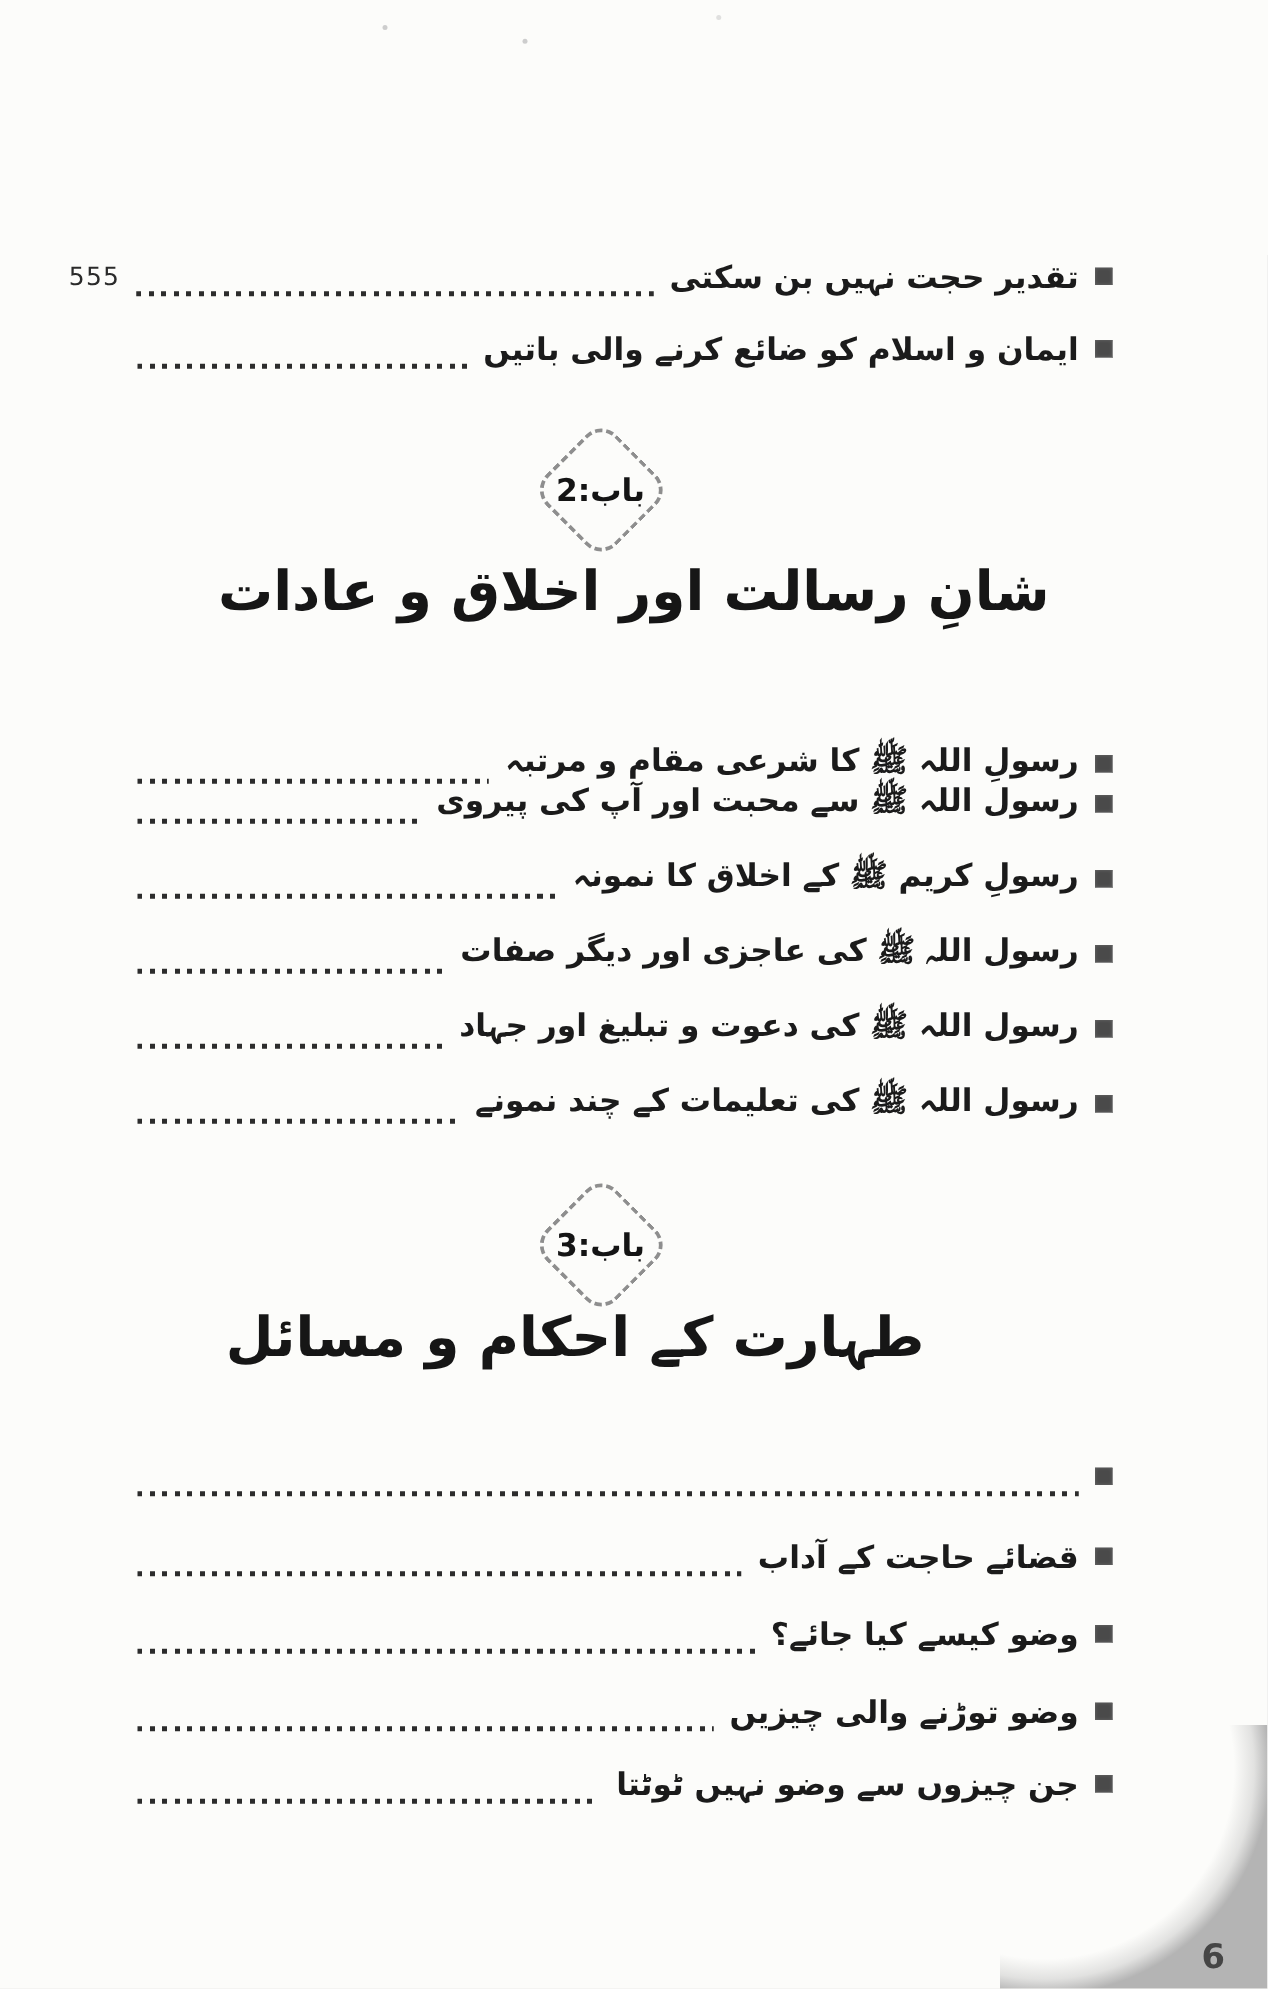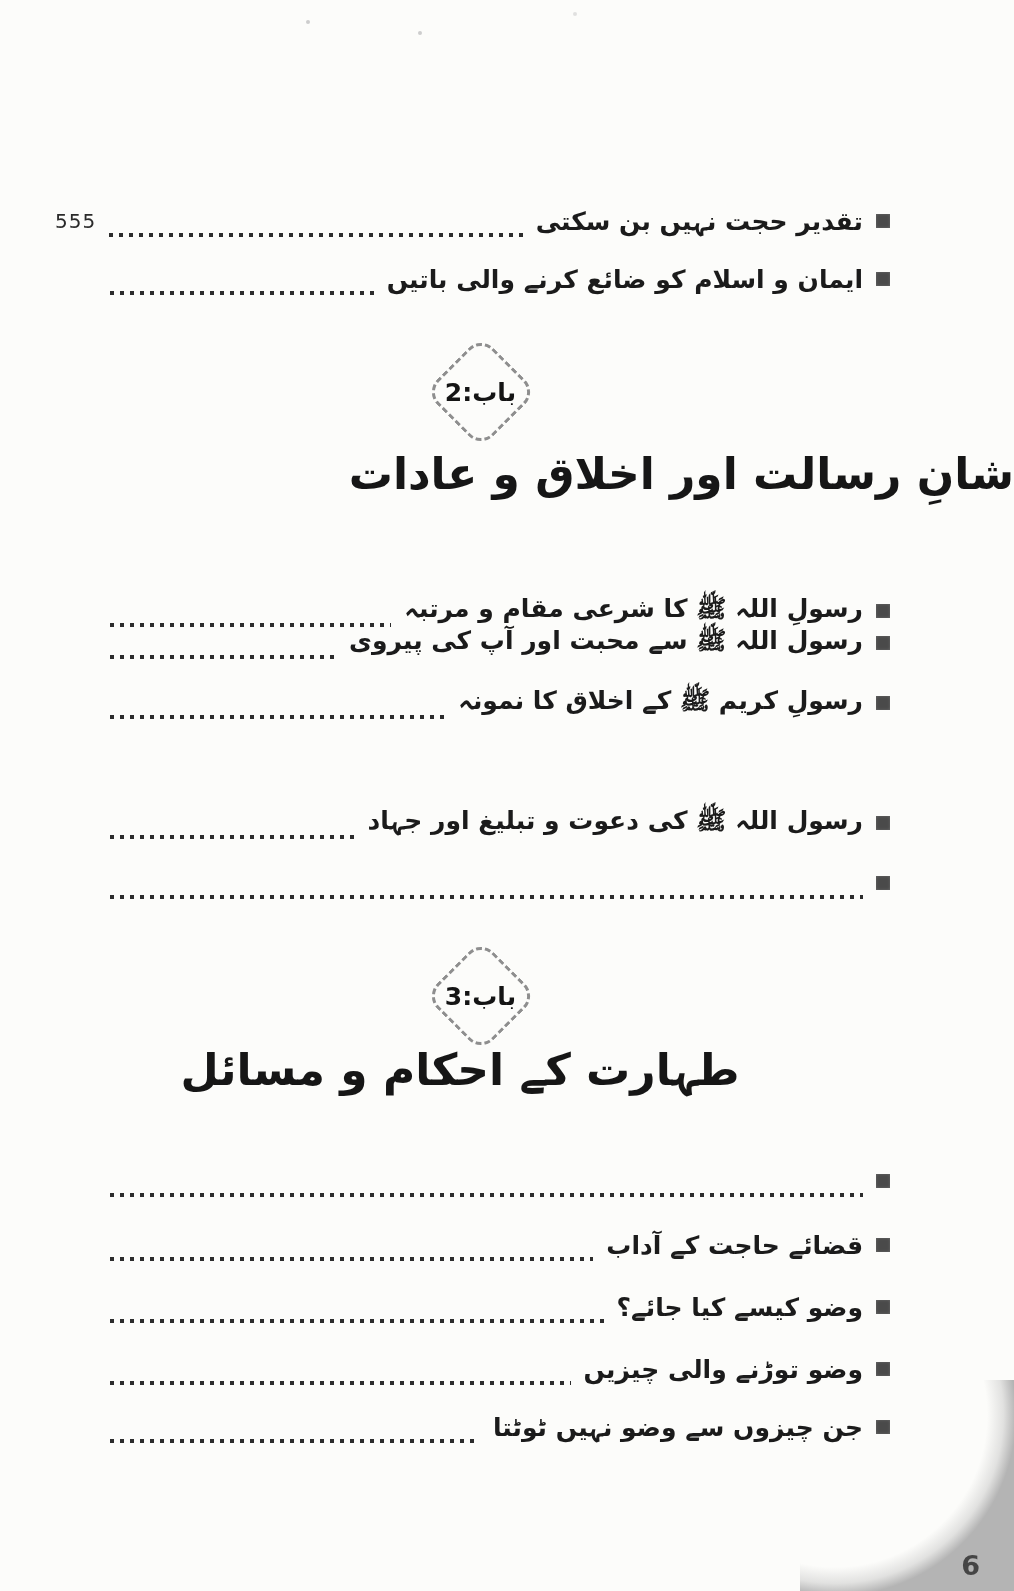--- a/index.html
+++ b/index.html
@@ -85,21 +85,21 @@
   .section-heading {
     position: absolute;
     text-align: center;
     direction: rtl;
     font-size: 44px;
     font-weight: bold;
     color: #161616;
     z-index: 2;
     white-space: nowrap;
   }
-  #heading-ch2 { top: 448px; left: 0; width: 1014px; text-align: right; }
+  #heading-ch2 { top: 448px; left: 0; width: 1014px; }
   #heading-ch3 { top: 1044px; left: 0; width: 920px; text-align: center; }
 
   
   .corner-shadow {
     position: absolute;
     right: 0;
     bottom: 0;
     width: 214px;
     height: 211px;
     background: radial-gradient(circle 181px at 35px 35px,
@@ -164,28 +164,35 @@
     <span class="entry-title">رسول اللہ ﷺ سے محبت اور آپ کی پیروی</span>
     <span class="leader"></span>
     <span class="pageno"></span>
   </div>
   <div class="toc-row" style="top:680px">
     <span class="bullet"></span>
     <span class="entry-title">رسولِ کریم ﷺ کے اخلاق کا نمونہ</span>
     <span class="leader"></span>
     <span class="pageno"></span>
   </div>
+  <div class="toc-row" style="top:740px">
+    <span class="bullet"></span>
+    <span class="entry-title">رسول اللہ ﷺ کی عاجزی اور دیگر صفات</span>
+    <span class="leader"></span>
+    <span class="pageno"></span>
+  </div>
   <div class="toc-row" style="top:800px">
     <span class="bullet"></span>
     <span class="entry-title">رسول اللہ ﷺ کی دعوت و تبلیغ اور جہاد</span>
     <span class="leader"></span>
     <span class="pageno"></span>
   </div>
   <div class="toc-row" style="top:860px">
     <span class="bullet"></span>
+    <span class="entry-title">رسول اللہ ﷺ کی تعلیمات کے چند نمونے</span>
     <span class="leader"></span>
     <span class="pageno"></span>
   </div>
 
   <div class="chapter-badge" style="left:441px;top:956px">
     <span class="badge-label">باب:3</span>
   </div>
   <div class="section-heading" id="heading-ch3">طہارت کے احکام و مسائل</div>
 
   <div class="toc-row" style="top:1158px">

